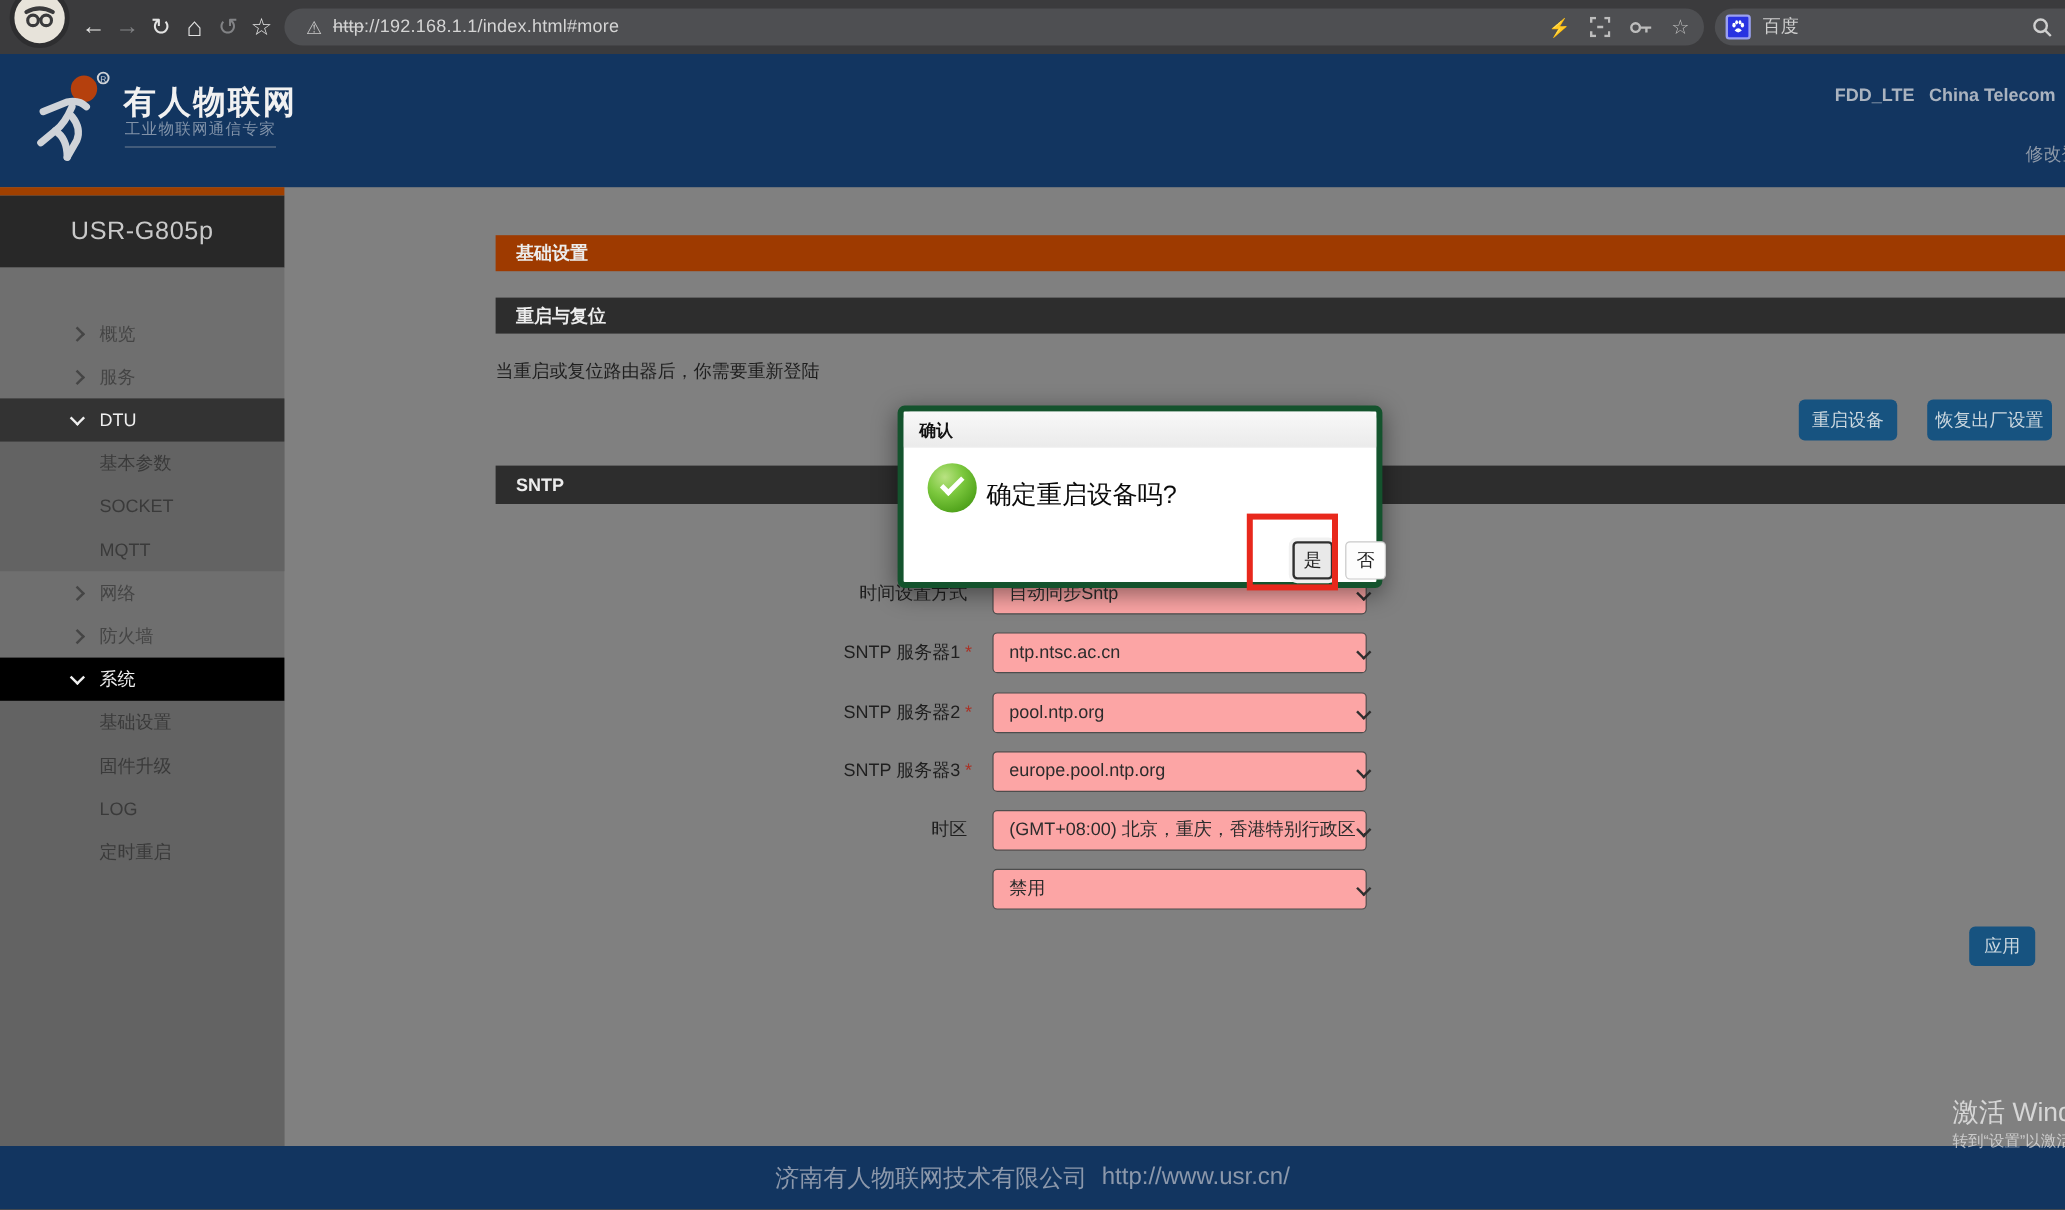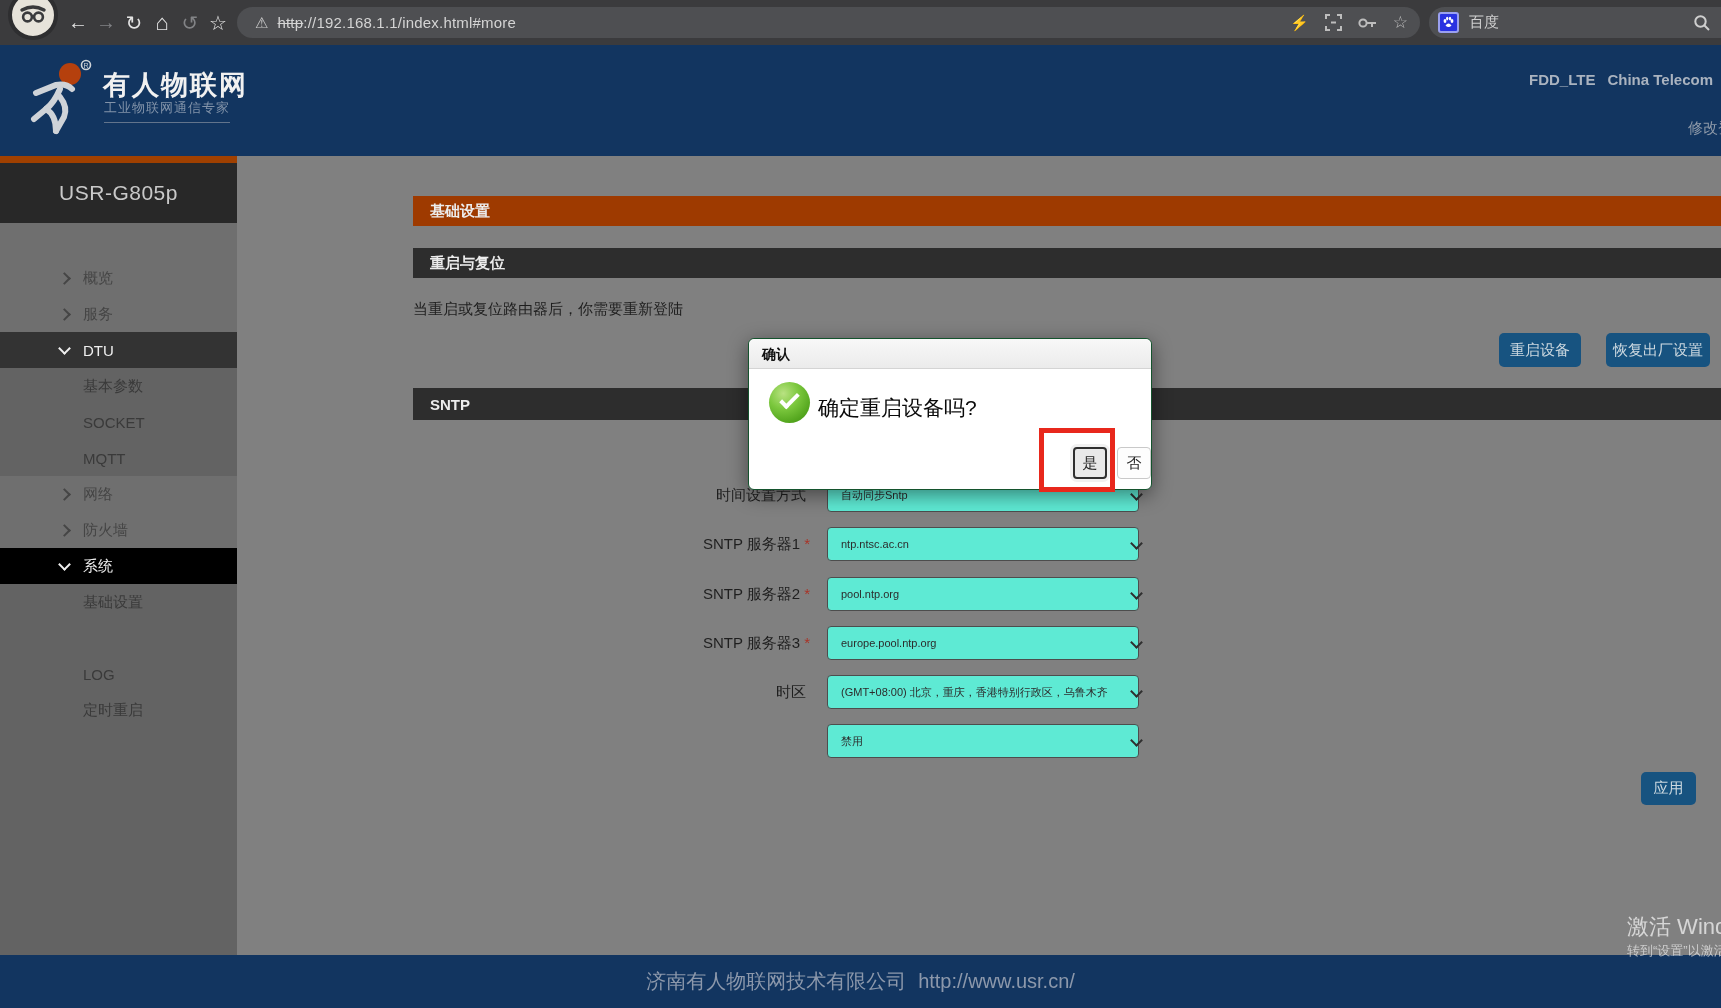--- a/index.html
+++ b/index.html
@@ -64,29 +64,29 @@
   .navybtn { position:absolute; height:34px; background:#175380; border-radius:5px; color:#ccd8df; font-size:15px;
              display:flex; align-items:center; justify-content:center; cursor:pointer; }
   #btn-reboot { left:1499px; top:333px; width:82px; }
   #btn-factory { left:1606px; top:333px; width:104px; }
   #btn-apply { left:1641px; top:772px; width:55px; height:33px; }
 
   .frow { position:absolute; left:413px; width:1308px; height:34px; }
   .frow .f-label { position:absolute; left:0; top:0; width:397px; height:34px; line-height:34px;
                    text-align:right; font-size:15px; color:#1f1f1f; }
   .frow .star { color:#a93226; margin-left:4px; }
-  .frow .f-select { position:absolute; left:414px; top:0; width:312px; height:34px; background:#5eead4;
+  .frow .f-select { position:absolute; left:414px; top:0; width:312px; height:34px; background:#fca5a5;
                     border:1px solid #4d4d4d; border-radius:4px; line-height:32px; padding-left:13px;
-                    font-size:11px; color:#2c2c2c; cursor:pointer; white-space:nowrap; overflow:hidden; }
+                    font-size:15px; color:#2c2c2c; cursor:pointer; white-space:nowrap; overflow:hidden; }
   .f-chev { position:absolute; left:719px; top:12px; width:9px; height:9px;
             border-right:2px solid #2f2f2f; border-bottom:2px solid #2f2f2f; transform:rotate(45deg); }
 
   
   .dialog { position:absolute; left:748px; top:338px; width:404px; height:152px; background:#ffffff;
-            border:1px solid #14532d; border-radius:6px; box-shadow:0 5px 20px rgba(0,0,0,.45); z-index:10; }
+            border:5px solid #14532d; border-radius:6px; box-shadow:0 5px 20px rgba(0,0,0,.45); z-index:10; }
   .dlg-title { position:absolute; left:0; top:0; width:100%; height:30px;
                background:linear-gradient(#f8f8f8,#ebebeb); border-bottom:1px solid #d4d4d4;
                border-radius:6px 6px 0 0; line-height:30px; padding-left:13px;
                font-size:14px; font-weight:bold; color:#111111; }
   .dlg-ball { position:absolute; left:20px; top:43px; width:41px; height:41px; border-radius:50%;
               background:radial-gradient(circle at 35% 28%, #b9e282 0%, #7cc83e 38%, #55a71f 72%, #3c8b11 100%); }
   .dlg-check { position:absolute; left:11px; top:12px; width:19px; height:10px;
                border-left:4px solid #ffffff; border-bottom:4px solid #ffffff; transform:rotate(-45deg); }
   .dlg-msg { position:absolute; left:69px; top:55px; font-size:21px; color:#0a0a0a; }
   .dlg-btn { position:absolute; top:108px; width:34px; height:32px; display:flex; align-items:center;
@@ -226,20 +226,23 @@
       <span class="chev r"></span>
       <span class="lbl">防火墙</span>
     </div>
     <div class="srow active2" style="top:325px;">
       <span class="chev d"></span>
       <span class="lbl">系统</span>
     </div>
     <div class="srow child" style="top:361px;">
       <span class="lbl">基础设置</span>
     </div>
+    <div class="srow child" style="top:397px;">
+      <span class="lbl">固件升级</span>
+    </div>
     <div class="srow child" style="top:433px;">
       <span class="lbl">LOG</span>
     </div>
     <div class="srow child" style="top:469px;">
       <span class="lbl">定时重启</span>
     </div>
   </div>
 
   <div class="bar orange">基础设置</div>
   <div class="bar dark1">重启与复位</div>

